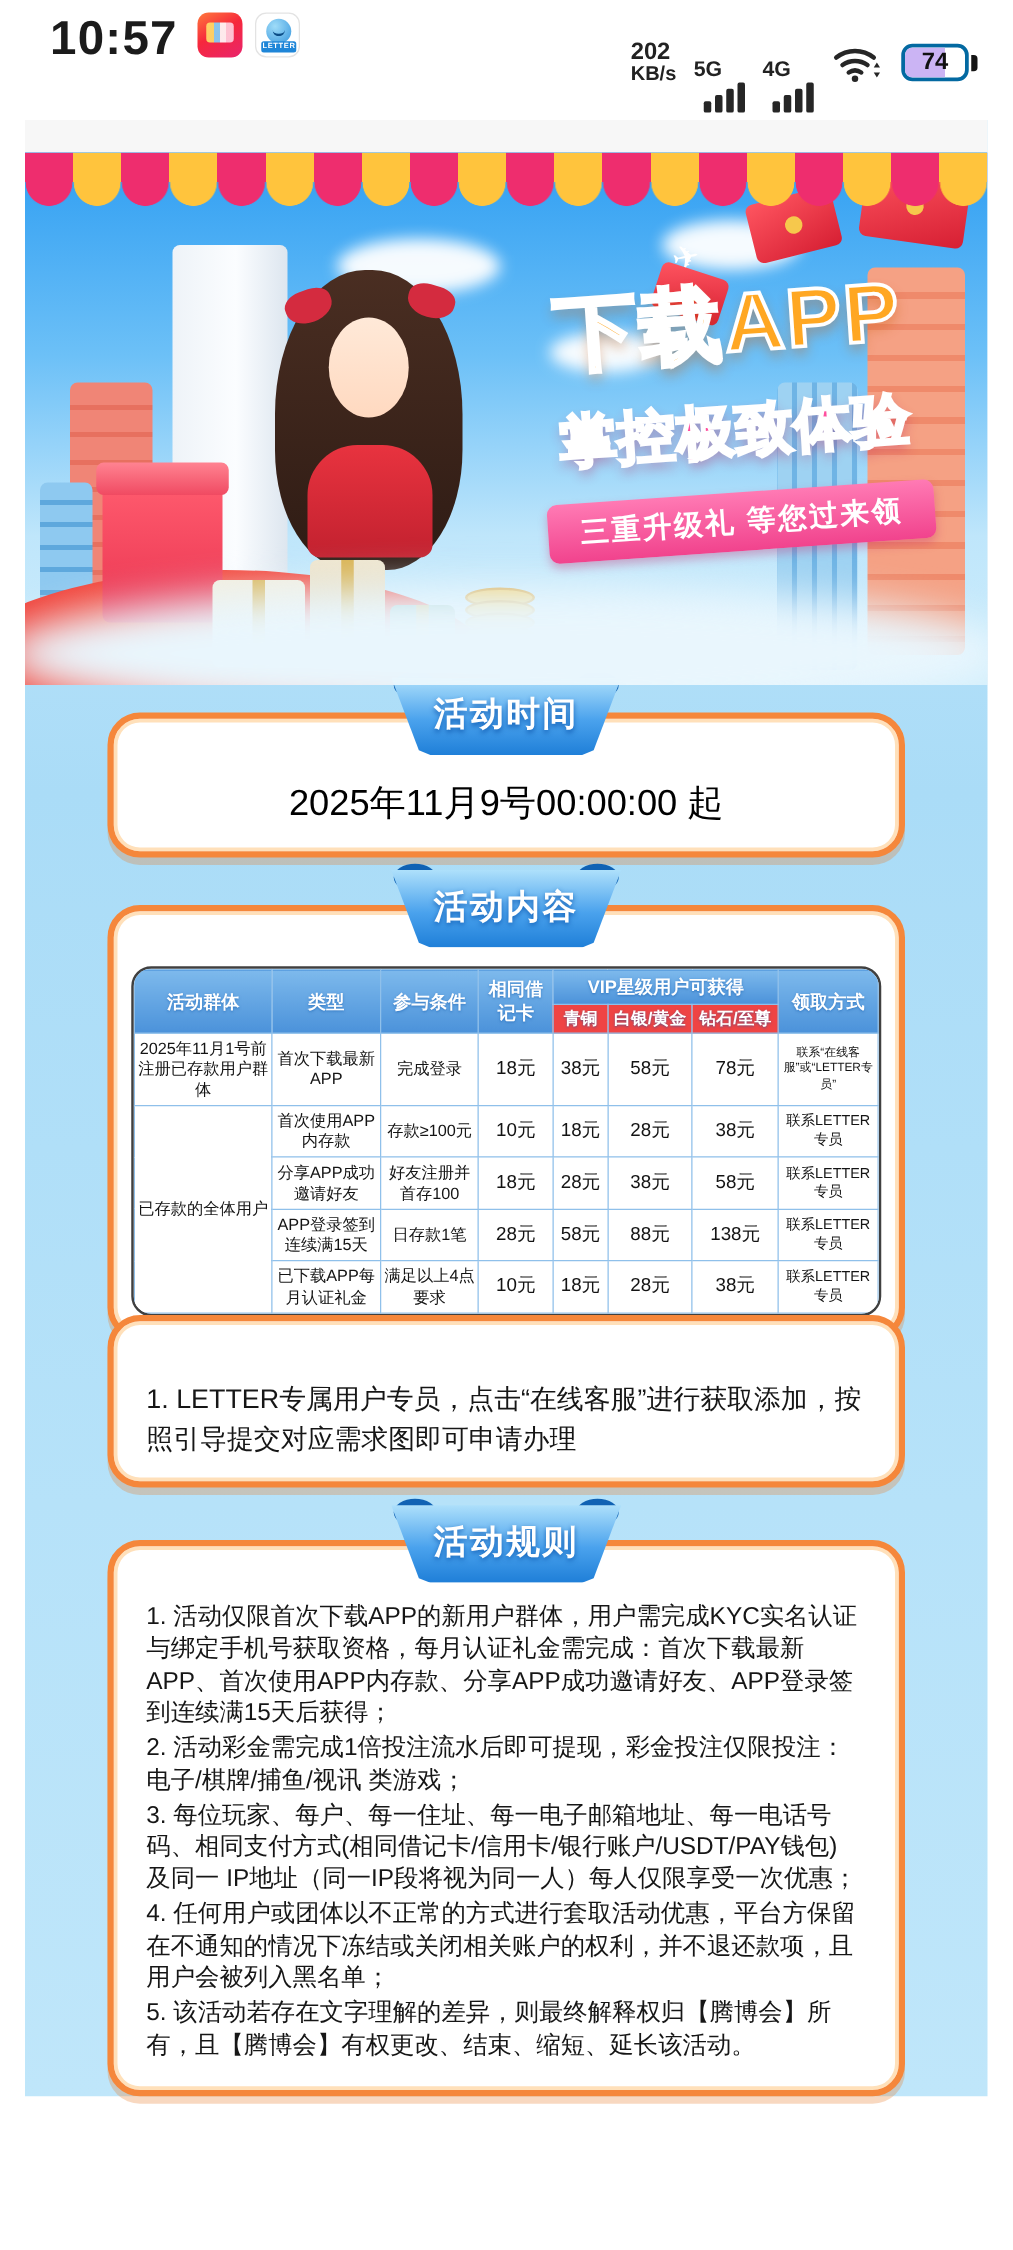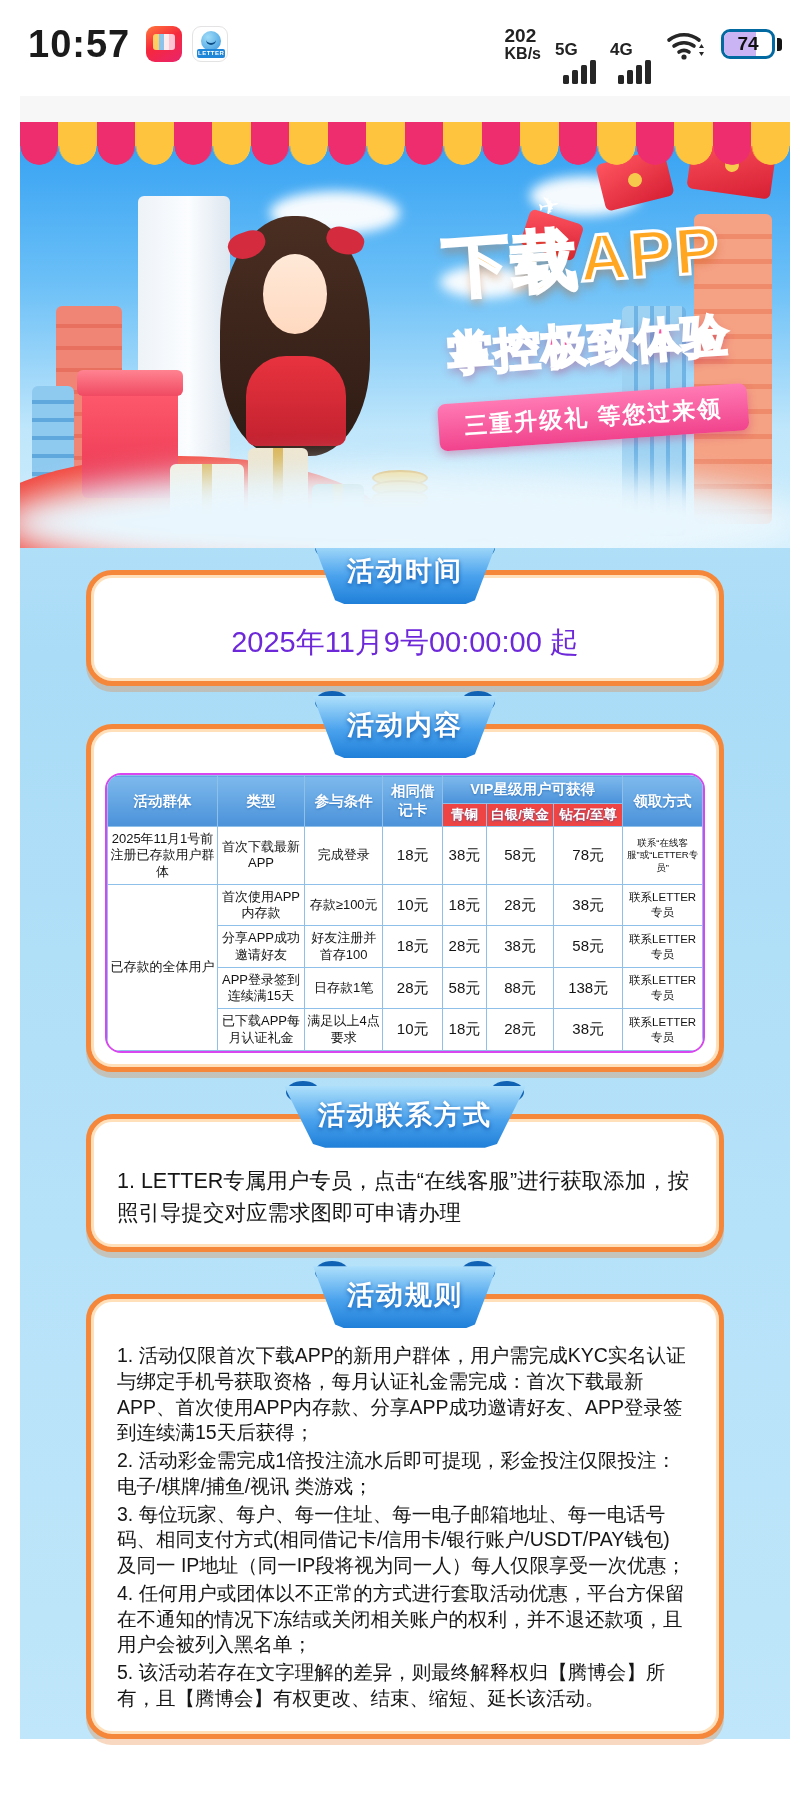--- a/index.html
+++ b/index.html
@@ -1,21 +1,21 @@
 <!DOCTYPE html>
 <html><head>
 <meta charset="utf-8">
 <style>
   * { box-sizing: border-box; margin: 0; padding: 0; }
   html,body { width:810px; height:1800px; overflow:hidden; background:#fff;
     font-family:"Liberation Sans","DejaVu Sans",sans-serif; }
   .screen { position:relative; width:810px; height:1800px; display:flex; flex-direction:column; background:#fff; }
 
   
-  .status-bar { height:78px; display:flex; align-items:center; padding:10px 28px 0 28px; }
+  .status-bar { height:78px; display:flex; align-items:flex-start; padding:10px 28px 0 40px; }
   .sb-time { font-size:38px; font-weight:600; color:#1b1b1b; letter-spacing:1px; }
   .sb-apps { display:flex; gap:10px; margin-left:16px; }
   .app-ico { width:36px; height:36px; border-radius:9px; position:relative; overflow:hidden; }
   .app-ico.red { background:linear-gradient(150deg,#ff7a3c 0%,#f6283c 45%,#e9246d 100%); }
   .app-ico.red::after { content:""; position:absolute; left:7px; top:8px; width:22px; height:16px;
     background:linear-gradient(90deg,#ffe06a 0 6px,#7fd4ff 6px 11px,#fff 11px 16px,#ffd3e2 16px 22px); border-radius:3px; opacity:.9; }
   .app-ico.letter { background:#fff; border:1px solid #e3e3e3; }
   .app-ico .blob { position:absolute; left:8px; top:4px; width:20px; height:20px; border-radius:50%;
     background:radial-gradient(circle at 35% 30%,#9fdcf8,#3796dd); }
   .app-ico .blob::after { content:""; position:absolute; left:5px; top:7px; width:10px; height:5px;
@@ -119,24 +119,24 @@
     background:linear-gradient(180deg,#aee0fb 0%,#4aa2ed 55%,#1f7fd8 100%);
     clip-path:polygon(0% 0%,100% 0%,88% 94%,83% 100%,17% 100%,12% 94%);
     color:#fff; font-size:27px; font-weight:bold; letter-spacing:2px; text-align:center;
     text-shadow:0 2px 4px rgba(16,90,176,.9); z-index:2; }
   .curl { position:absolute; top:-5px; width:34px; height:22px; background:#1062b4; border-radius:50%; z-index:1; }
   .curl.l { left:2px; } .curl.r { right:2px; }
   .card { margin:-34px 66px 0 66px; background:#fff; border:5px solid #f5873b; border-radius:26px;
     box-shadow:0 6px 0 rgba(233,126,47,.30), inset 0 0 0 3px #ffe0ba; position:relative; z-index:2; text-align:left; }
   .sec.time { margin-top:-6px; }
   .sec.time .card { padding:48px 20px 18px 20px; text-align:center; }
-  .time-text { font-size:29px; color:#6d28d9; }
+  .time-text { font-size:29px; color:#000000; }
   .sec.content { margin-top:10px; }
   .sec.content .card { padding:44px 14px 14px 14px; }
-  .tbl-wrap { border:2px solid #d946ef; border-radius:16px; overflow:hidden; background:#fff; }
+  .tbl-wrap { border:2px solid #404040; border-radius:16px; overflow:hidden; background:#fff; }
   table { width:100%; border-collapse:collapse; table-layout:fixed; }
   col.c-group{width:18.5%} col.c-type{width:14.6%} col.c-cond{width:13.2%} col.c-norm{width:10%}
   col.c-v1{width:7.4%} col.c-v2{width:11.3%} col.c-v3{width:11.6%} col.c-claim{width:13.4%}
   th,td { border:1px solid #8fc0ea; text-align:center; vertical-align:middle; padding:4px 2px; }
   thead th { background:linear-gradient(180deg,#7db9ec,#4b92da); color:#fff; font-size:14.5px; font-weight:bold;
     text-shadow:0 1px 2px rgba(20,90,170,.6); }
   thead tr.sub th { background:#ef4444; font-size:13.5px; padding:2px; }
   tbody td { font-size:13px; color:#141414; line-height:1.25; height:40px; background:#fff; }
   td.money { font-size:15px; }
   td.claim { font-size:11.5px; line-height:1.3; }
@@ -351,25 +351,20 @@
                 <td class="money">38元</td>
                 <td class="claim">联系LETTER专员</td>
               </tr>
             </tbody>
           </table>
         </div>
       </div>
     </div>
 
     <div class="sec contact">
-      <span class="ribbon-wrap">
-        <i class="curl l"></i>
-        <i class="curl r"></i>
-        <span class="ribbon">活动联系方式</span>
-      </span>
       <div class="card">
         <p class="contact-line">1. LETTER专属用户专员，点击“在线客服”进行获取添加，按照引导提交对应需求图即可申请办理</p>
       </div>
     </div>
 
     <div class="sec rules">
       <span class="ribbon-wrap">
         <i class="curl l"></i>
         <i class="curl r"></i>
         <span class="ribbon">活动规则</span>

